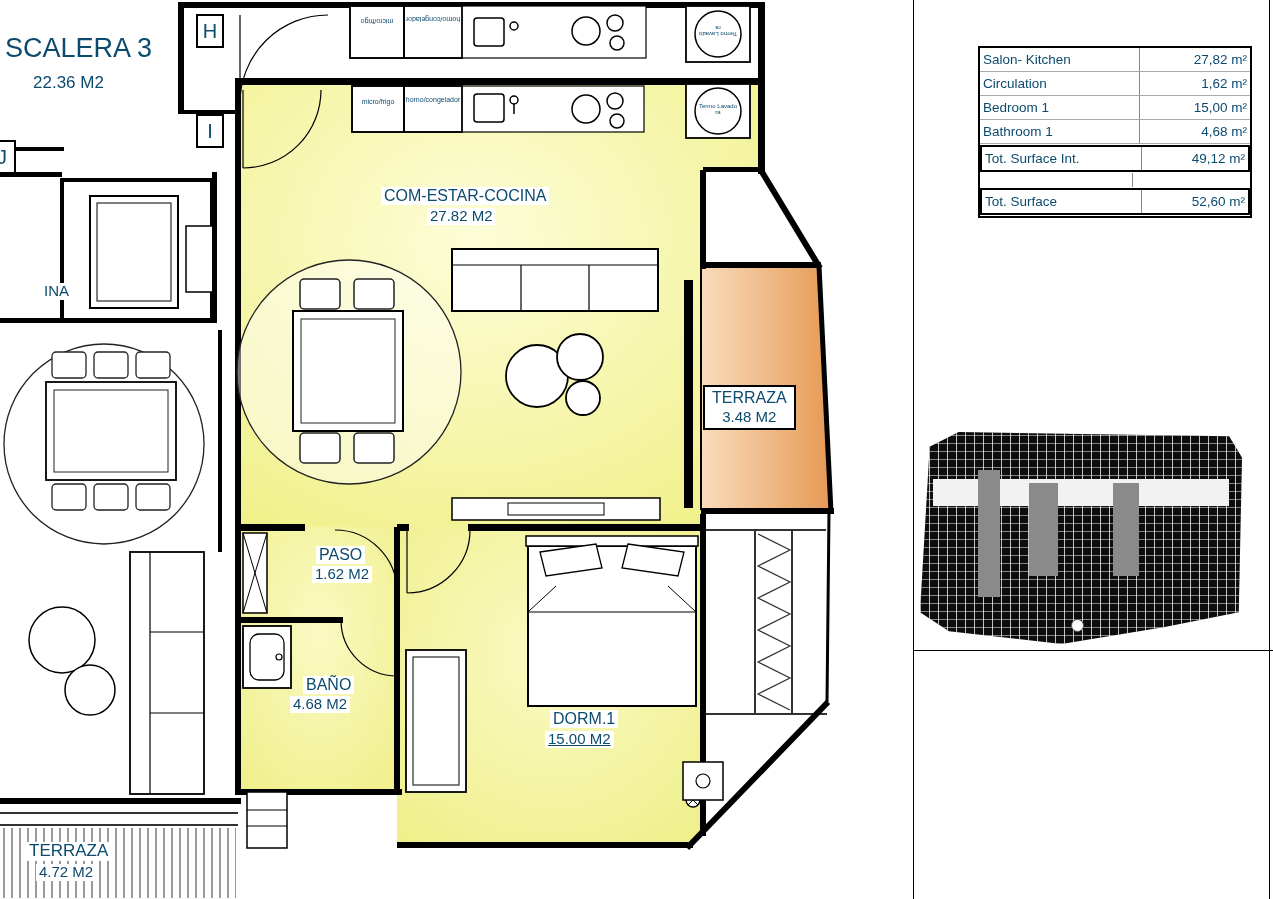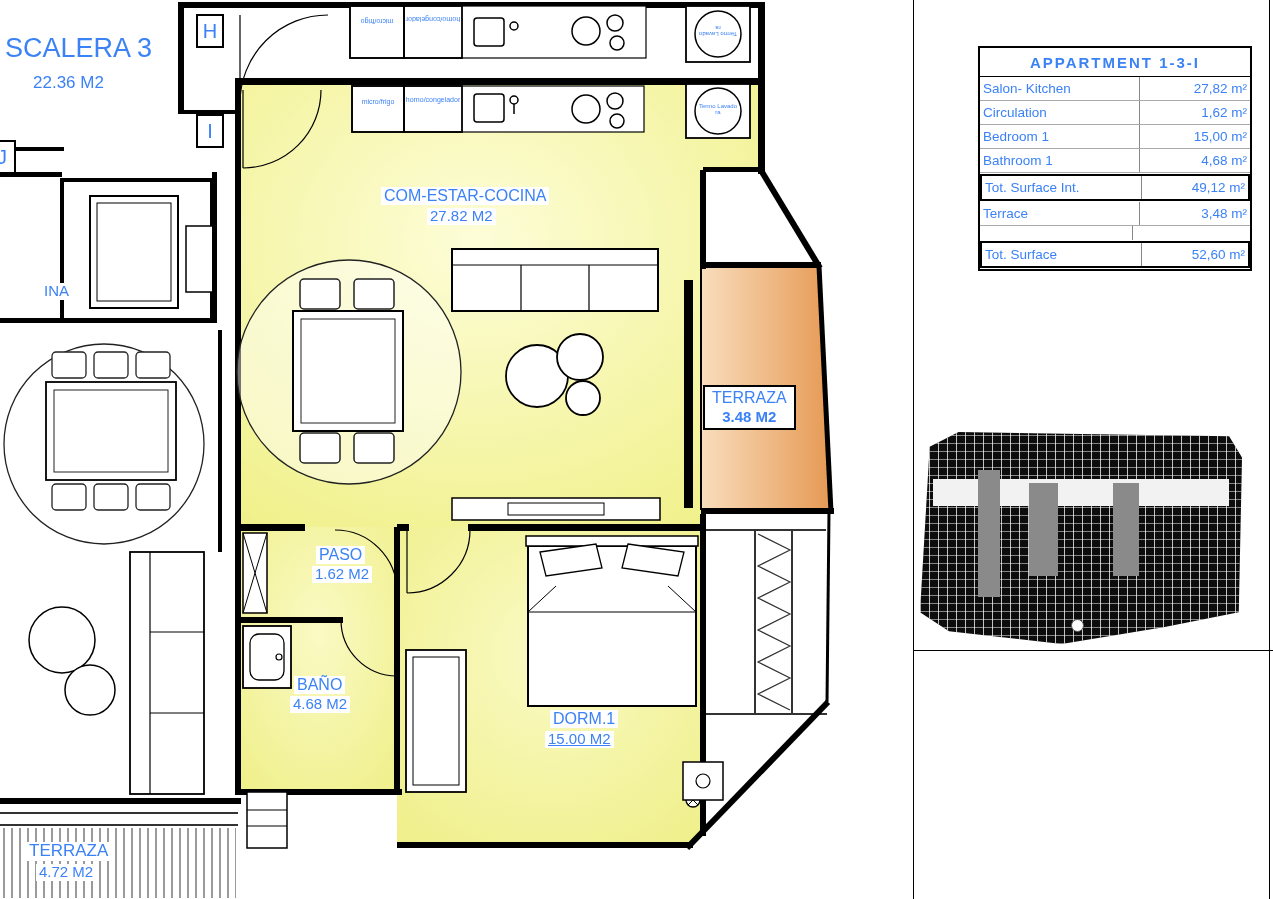--- a/index.html
+++ b/index.html
@@ -1,17 +1,17 @@
 <!DOCTYPE html>
 <html><head>
 <meta charset="utf-8">
 <style>
   html,body{margin:0;padding:0;background:#fff;}
   #stage{position:relative;width:1273px;height:899px;background:#fff;overflow:hidden;
-         font-family:"Liberation Sans",sans-serif;color:#3b82f6;}
+         font-family:"Liberation Sans",sans-serif;color:#0c4a6e;}
   #plan-svg{position:absolute;left:0;top:0;z-index:1;}
   
   .plan-label{position:absolute;background:#fff;padding:0 3px;white-space:nowrap;z-index:5;line-height:1.1;}
   .appl{position:absolute;font-size:7px;line-height:1.05;text-align:center;z-index:6;
         white-space:normal;word-break:break-all;}
   .flip{transform:rotate(180deg);}
   .gridbox{position:absolute;width:24px;height:30px;border:2px solid #000;background:#fff;
            display:flex;align-items:center;justify-content:center;font-size:20px;z-index:5;}
   .terr-label{position:absolute;left:703px;top:385px;border:2px solid #000;background:#fff;
               padding:1px 7px;text-align:center;font-size:16px;z-index:5;line-height:1.25;}
@@ -253,71 +253,66 @@
   <div class="gridbox" style="left:196px;top:114px;">I</div>
   <div class="gridbox" style="left:-12px;top:140px;">J</div>
 
   <div class="plan-label" style="left:0px;top:283px;font-size:15px;padding-left:44px;">INA</div>
 
   <div class="plan-label" style="left:381px;top:187px;font-size:16px;">COM-ESTAR-COCINA</div>
   <div class="plan-label" style="left:427px;top:208px;font-size:15px;">27.82 M2</div>
 
   <div class="terr-label">
     <div>TERRAZA</div>
-    <div style="font-size:15px;font-weight:bold;">3.48 M2</div>
+    <div style="font-size:15px;">3.48 M2</div>
   </div>
 
   <div class="plan-label" style="left:316px;top:546px;font-size:16px;">PASO</div>
   <div class="plan-label" style="left:312px;top:566px;font-size:15px;">1.62 M2</div>
 
-  <div class="plan-label" style="left:294px;top:676px;font-size:16px;">BAÑO</div>
+  <div class="plan-label" style="left:303px;top:676px;font-size:16px;">BAÑO</div>
   <div class="plan-label" style="left:290px;top:696px;font-size:15px;">4.68 M2</div>
 
   <div class="plan-label" style="left:550px;top:710px;font-size:16px;">DORM.1</div>
   <div class="plan-label" style="left:545px;top:731px;font-size:15px;text-decoration:underline;">15.00 M2</div>
 
   <div class="plan-label" style="left:26px;top:842px;font-size:17px;">TERRAZA</div>
   <div class="plan-label" style="left:36px;top:864px;font-size:15px;">4.72 M2</div>
 
   <div class="appl" style="left:353px;top:98px;width:50px;">micro/frigo</div>
   <div class="appl" style="left:405px;top:96px;width:56px;">horno/congelador</div>
   <div class="appl" style="left:698px;top:103px;width:40px;font-size:6px;">Termo Lavadora</div>
   <div class="appl flip" style="left:351px;top:18px;width:52px;">micro/frigo</div>
   <div class="appl flip" style="left:405px;top:16px;width:56px;">horno/congelador</div>
   <div class="appl flip" style="left:698px;top:24px;width:40px;font-size:6px;">Termo Lavadora</div>
 
   <div class="vline" style="left:913px;top:0;height:899px;"></div>
   <div class="vline" style="left:1269px;top:0;height:899px;"></div>
   <div class="hline" style="left:913px;top:650px;width:360px;"></div>
 
   <div class="apt-table">
-    <div class="apt-title">APPARTMENT 1-3-I</div>
     <div class="apt-row">
       <span class="apt-label">Salon- Kitchen</span>
       <span class="apt-value">27,82 m²</span>
     </div>
     <div class="apt-row">
       <span class="apt-label">Circulation</span>
       <span class="apt-value">1,62 m²</span>
     </div>
     <div class="apt-row">
       <span class="apt-label">Bedroom 1</span>
       <span class="apt-value">15,00 m²</span>
     </div>
     <div class="apt-row">
       <span class="apt-label">Bathroom 1</span>
       <span class="apt-value">4,68 m²</span>
     </div>
     <div class="apt-row total">
       <span class="apt-label">Tot. Surface Int.</span>
       <span class="apt-value">49,12 m²</span>
-    </div>
-    <div class="apt-row">
-      <span class="apt-label">Terrace</span>
-      <span class="apt-value">3,48 m²</span>
     </div>
     <div class="apt-row spacer">
       <span class="apt-label"></span>
       <span class="apt-value"></span>
     </div>
     <div class="apt-row total">
       <span class="apt-label">Tot. Surface</span>
       <span class="apt-value">52,60 m²</span>
     </div>
   </div>

